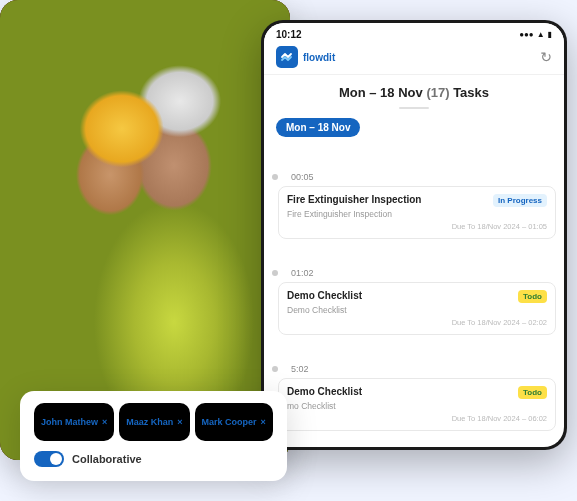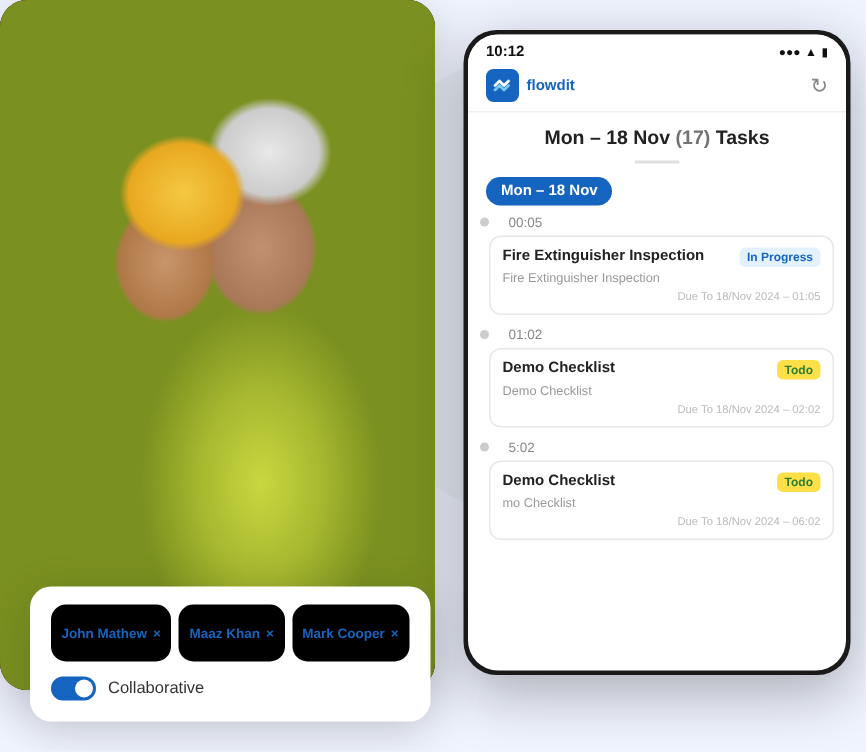--- a/index.html
+++ b/index.html
@@ -56,21 +56,21 @@
         radial-gradient(ellipse 70px 110px at 38% 72%, #8b3a3a 0%, #6b2a2a 50%, #4a1a1a 100%),
         
         linear-gradient(180deg, #8b7355 0%, #6b5535 30%, #9b8060 60%, #7b6040 100%);
     }
 
     
     .tablet {
       position: absolute;
       right: 10px;
       top: 20px;
-      width: 258px;
+      width: 306px;
       height: 430px;
       background: #1a1a1a;
       border-radius: 22px;
       z-index: 3;
       box-shadow: 0 12px 40px rgba(0,0,0,0.3);
       padding: 3px;
     }
 
     .tablet-screen {
       width: 100%;
@@ -182,20 +182,21 @@
 
     
     .task-list {
       flex: 1;
       overflow: hidden;
       padding: 0 8px;
     }
 
     .time-group {
       margin-bottom: 8px;
+      margin-top: 29px;
     }
 
     .time-label {
       font-size: 9px;
       color: #888;
       margin-bottom: 4px;
       padding-left: 14px;
       display: flex;
       align-items: center;
       gap: 5px;
@@ -329,21 +330,21 @@
       background: white;
       border-radius: 50%;
       position: absolute;
       top: 2px;
       right: 2px;
     }
 
     .collab-label {
       font-size: 11px;
       color: #333;
-      font-weight: 400;
+      font-weight: 700;
     }
 
     .divider-line {
       width: 30px;
       height: 2px;
       background: #e0e0e0;
       border-radius: 1px;
       margin: 2px auto 4px;
     }
   </style>

